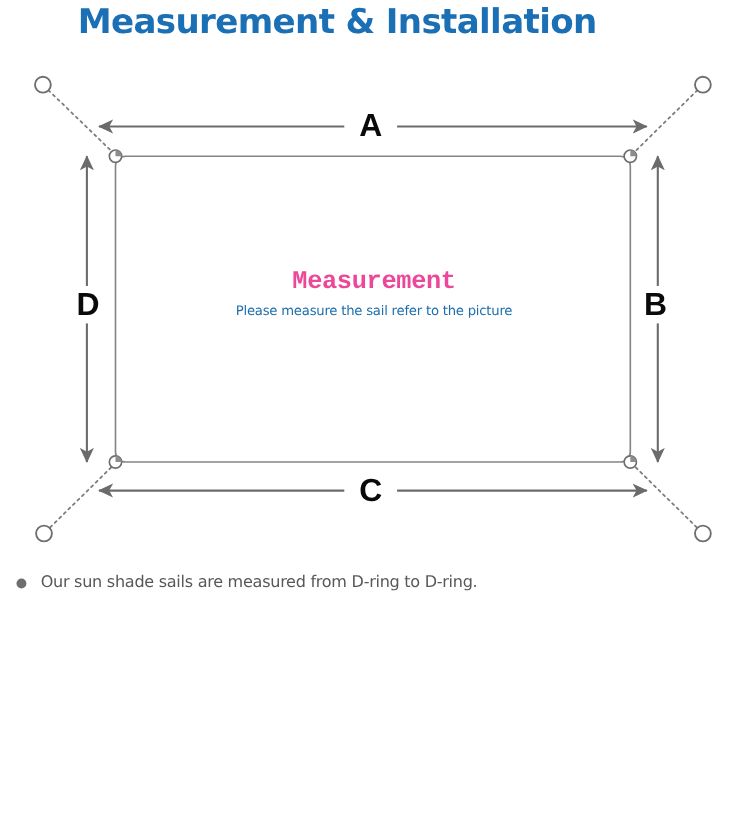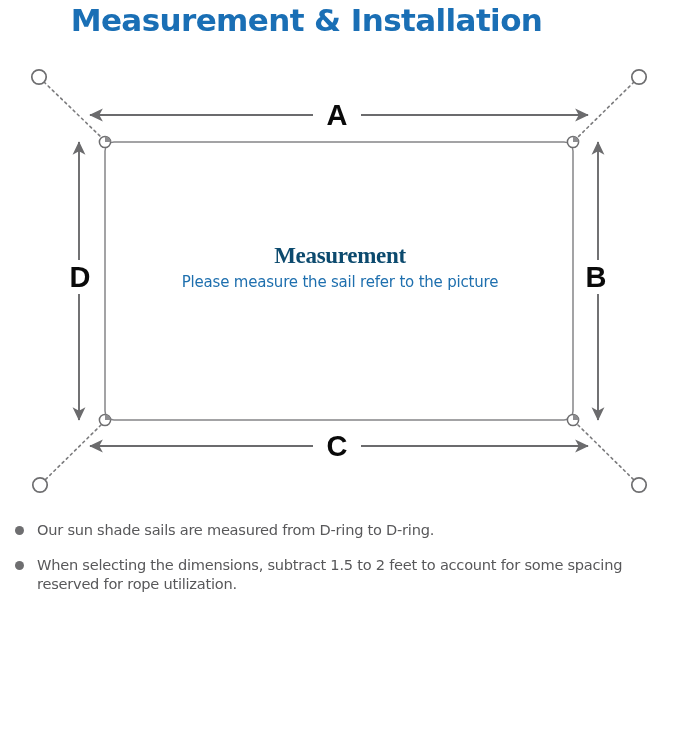--- a/index.html
+++ b/index.html
@@ -52,31 +52,31 @@
   #sail-caption {
     position: absolute;
     left: 150px;
     top: 196px;
     width: 380px;
     text-align: center;
     pointer-events: none;
   }
   #sail-caption .main {
     display: block;
-    font-family: Liberation Serif, serif;
+    font-family: Liberation Mono, monospace;
     font-size: 23px;
     font-weight: bold;
-    color: #0c4a6e;
+    color: #ec4899;
     letter-spacing: -0.3px;
     line-height: 28px;
   }
   #sail-caption .sub {
     display: block;
     font-family: "DejaVu Sans", sans-serif;
-    font-size: 15px;
+    font-size: 12px;
     font-weight: normal;
     color: #1e6fae;
     letter-spacing: -0.2px;
     line-height: 24px;
   }
 
   
   .dim-label {
     position: absolute;
     font-family: "Liberation Sans", sans-serif;
@@ -186,20 +186,16 @@
 </div>
 
 <div id="notes">
 
   <div class="note">
     <span class="bullet"></span>
     <span class="txt">Our sun shade sails are measured from D-ring to D-ring.</span>
   </div>
 
 
-  <div class="note">
-    <span class="bullet"></span>
-    <span class="txt">When selecting the dimensions, subtract 1.5 to 2 feet to account for some spacing reserved for rope utilization.</span>
-  </div>
 
 
 
 </div>
 
 </body></html>

